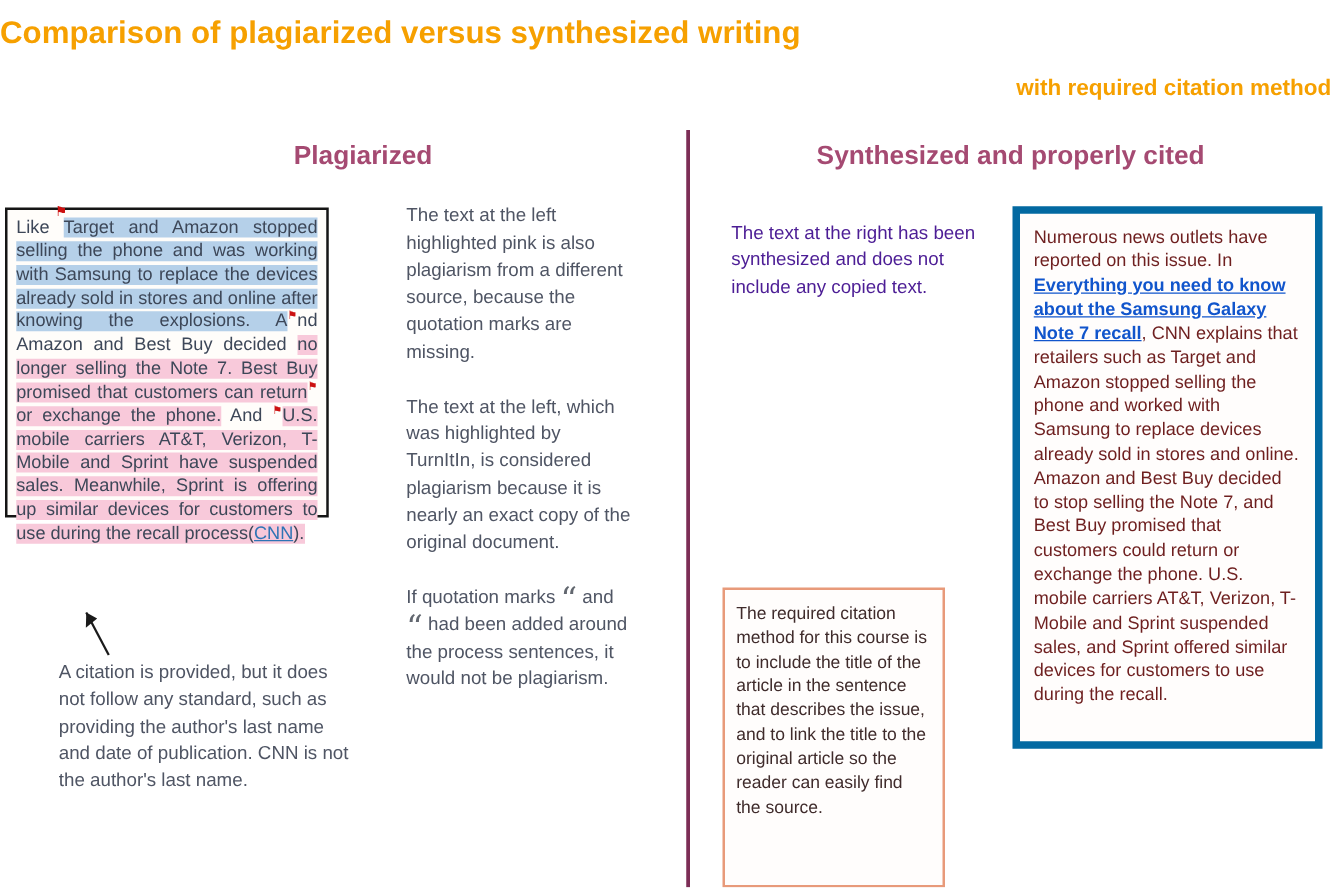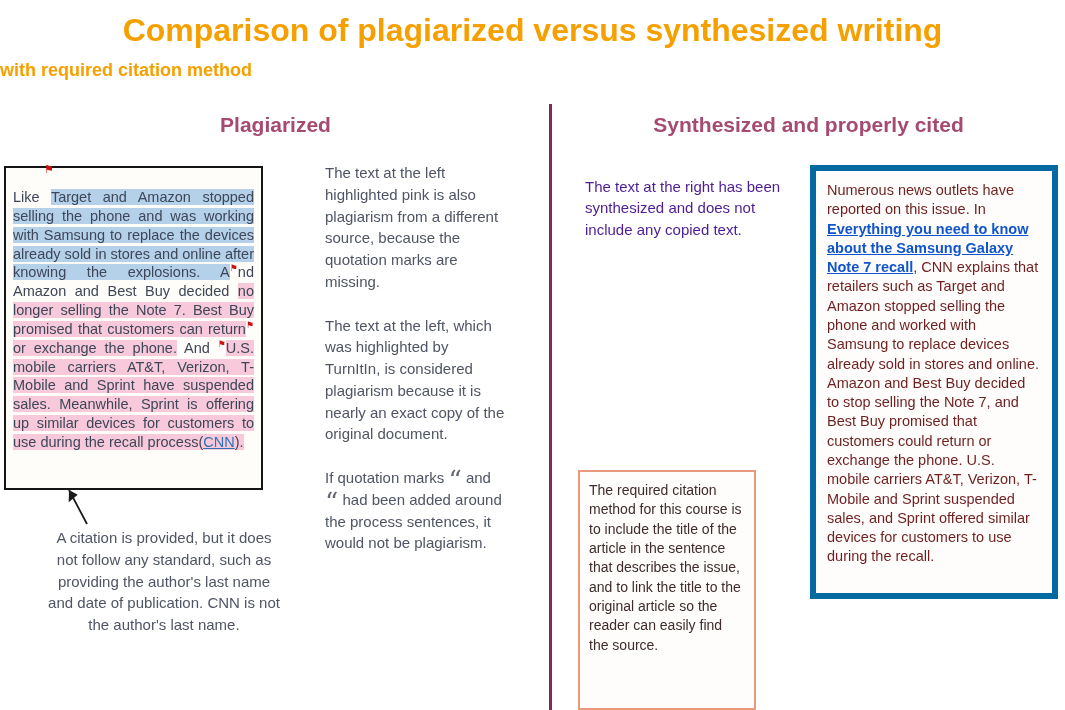--- a/index.html
+++ b/index.html
@@ -2,52 +2,52 @@
 <html><head>
 <meta charset="utf-8">
 <style>
   * { box-sizing: border-box; }
   html,body { margin:0; padding:0; background:#ffffff; }
   .slide {
     position:relative; width:1065px; height:710px; background:#ffffff;
     font-family:"Liberation Sans", sans-serif; overflow:hidden;
   }
   .title {
-    position:absolute; top:12px; left:0; width:100%; text-align:center;
-    font-size:32px; font-weight:800; color:#F6A000;
+    position:absolute; top:12px; left:0; width:100%; 
+    font-size:25px; font-weight:800; color:#F6A000;
   }
   .subtitle {
-    position:absolute; top:60px; left:0; width:100%; text-align:left;
+    position:absolute; top:60px; left:0; width:100%; text-align:right;
     font-size:18px; font-weight:700; color:#F6A000;
   }
   .divider {
     position:absolute; left:549px; top:104px; width:3px; height:606px;
     background:#7c2d56;
   }
   .col-heading { position:absolute; font-size:21px; font-weight:800; color:#A54A72; text-align:center; }
-  .left-heading  { top:113px; left:1px;    width:549px; }
+  .left-heading  { top:113px; left:16px;    width:549px; }
   .right-heading { top:113px; left:552px; width:513px; }
 
   
   .source-box {
-    position:absolute; left:4px; top:166px; width:259px; height:324px;
-    border:2px solid #151515; padding:20px 7px; background:#fffdfa;
+    position:absolute; left:4px; top:166px; width:259px; height:248px;
+    border:2px solid #151515; padding:5px 7px; background:#fffdfa;
     font-size:14.5px; line-height:1.30; color:#3d4758; text-align:justify;
   }
   .hl-blue { background:#b5d0e9; }
   .hl-pink { background:#f8c9da; }
   .cnn-link { color:#2e74b5; text-decoration:underline; background:#f8c9da; cursor:pointer; }
   .flag { color:#cc1111; font-size:9px; vertical-align:super; line-height:0; }
   .corner-flag { position:absolute; left:44px; top:163px; color:#cc1111; font-size:11px; }
 
   .arrow-svg { position:absolute; left:55px; top:478px; }
 
   .citation-note {
     position:absolute; left:47px; top:527px; width:234px;
-    font-size:15px; line-height:1.45; color:#4f5564;text-align:center;
+    font-size:15px; line-height:1.45; color:#4f5564;
   }
 
   .middle-col {
     position:absolute; left:325px; top:162px; width:182px;
     font-size:15px; line-height:1.45; color:#4f5564;
   }
   .middle-col p { margin:0 0 22px 0; }
   .bigquote {
     font-family:"DejaVu Serif", serif; font-size:26px; color:#62676f;
     line-height:0; vertical-align:-6px;

